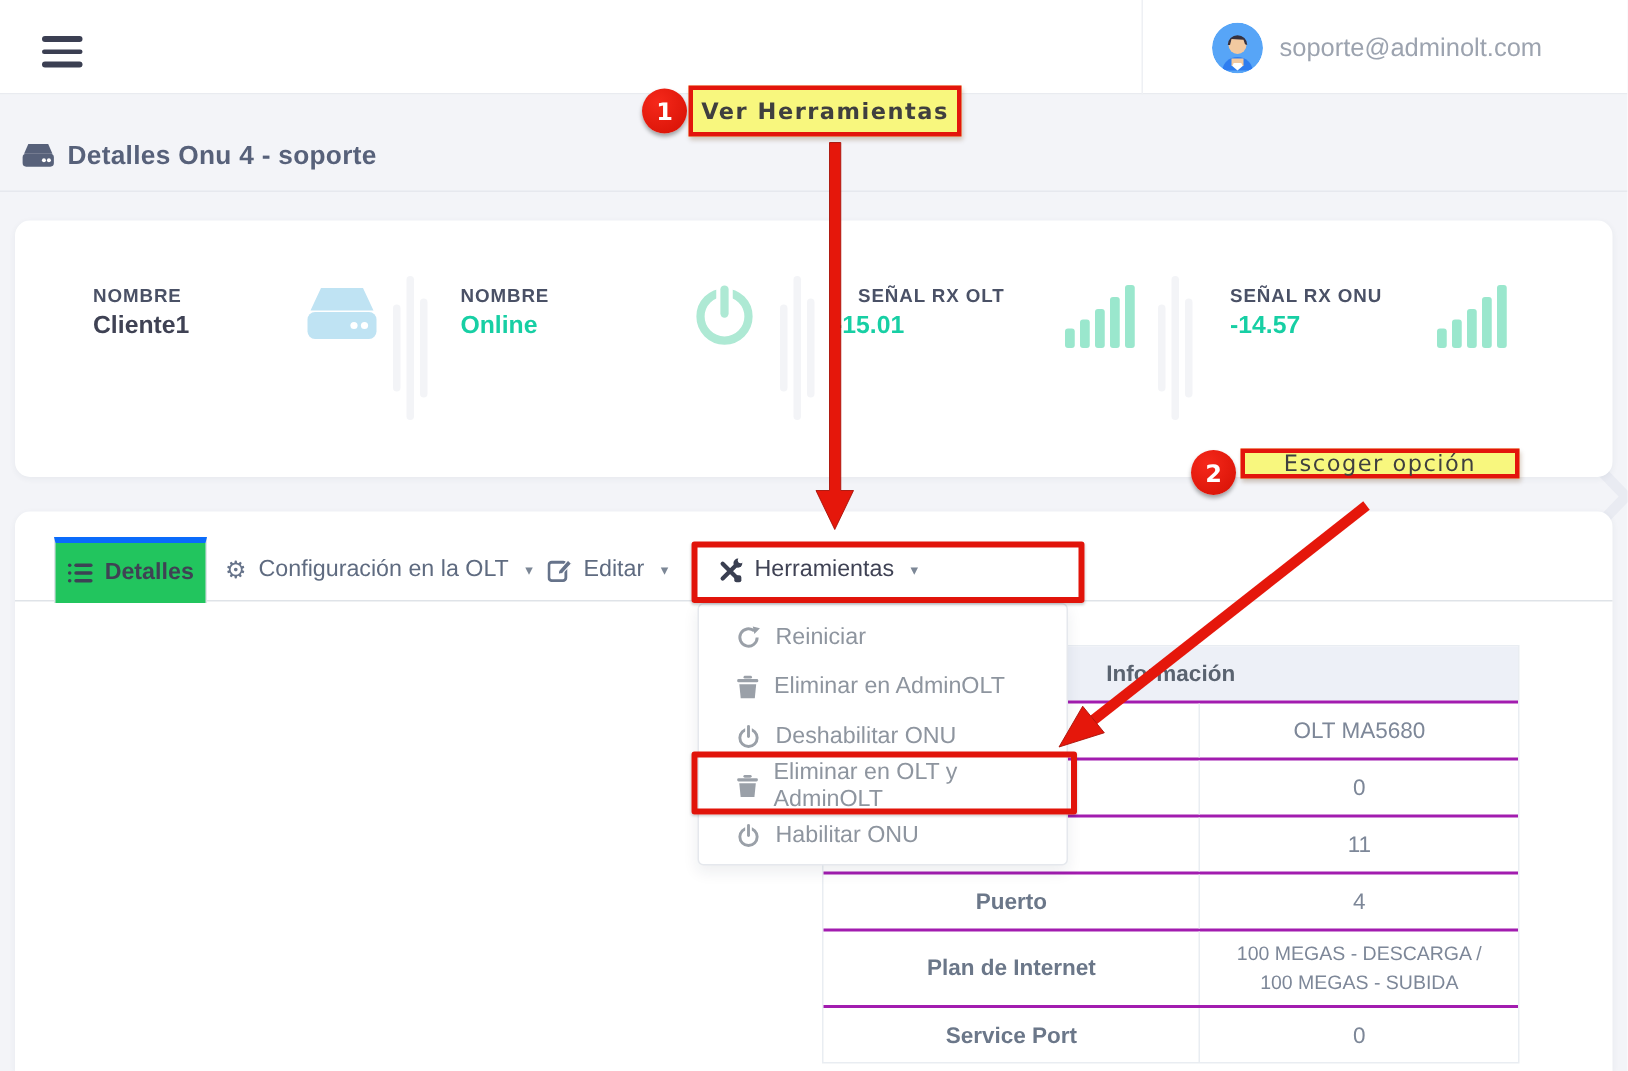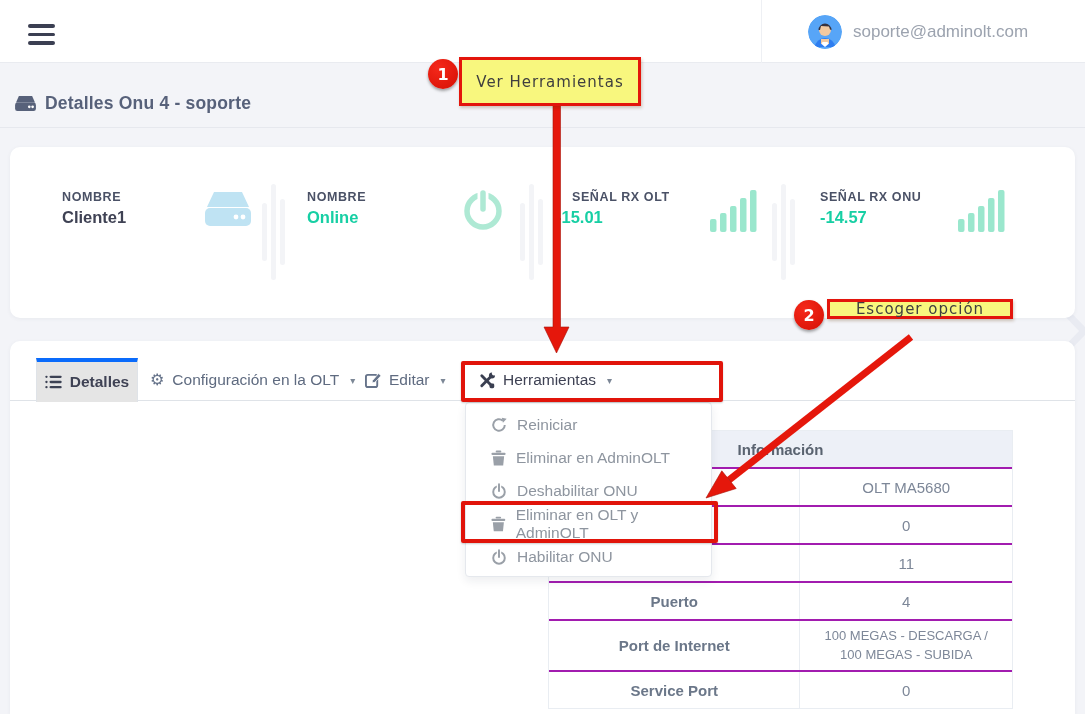--- a/index.html
+++ b/index.html
@@ -34,21 +34,21 @@
   .stat-icon { position:absolute; }
   .stat-divider { position:absolute; top:33px; height:104px; display:flex; align-items:center; gap:4px; }
   .stat-divider i { display:block; width:5px; border-radius:3px; background:#f3f4f7; }
   .stat-divider i:nth-child(1){height:58px;} .stat-divider i:nth-child(2){height:96px;} .stat-divider i:nth-child(3){height:66px;}
 
   
   .main-card { left:10px; top:341px; width:1065px; height:373px; background:#fff; border-radius:10px 10px 0 0; box-shadow:0 1px 4px rgba(50,60,90,.06); z-index:2; }
   .tab-line { position:absolute; left:0; top:59px; width:100%; border-bottom:1px solid #dfe3e8; }
   .tab { position:absolute; display:flex; align-items:center; gap:8px; font-size:15.5px; color:#5f6b80; cursor:pointer; }
   .tab .caret { font-family:"DejaVu Sans",sans-serif; font-size:10px; color:#7c8796; margin-left:3px; }
-  .tab-active { left:26px; top:17px; width:102px; height:44px; background:#e5e5e5; border-left:1px solid #dfe3e8; border-right:1px solid #dfe3e8; border-top:4px solid #0a6bfb; justify-content:center; color:#3f4254; font-weight:bold; z-index:3; }
+  .tab-active { left:26px; top:17px; width:102px; height:44px; background:#22c55e; border-left:1px solid #dfe3e8; border-right:1px solid #dfe3e8; border-top:4px solid #0a6bfb; justify-content:center; color:#3f4254; font-weight:bold; z-index:3; }
   .tab-config { left:140px; top:30px; }
   .tab-editar { left:355px; top:30px; }
   .tab-herr  { left:468px; top:30px; color:#3f4254;text-align:center; }
   .gear-glyph { font-family:"DejaVu Sans",sans-serif; font-size:16px; color:#66738a; line-height:1; }
 
   
   .dropdown { left:465px; top:402px; width:247px; height:175px; background:#fff; border:1px solid #e5e8ed; border-radius:4px; box-shadow:0 4px 10px rgba(30,40,60,.08); z-index:20; padding-top:5px; }
   .menu-item { height:33px; display:flex; align-items:center; padding-left:25px; gap:10px; font-size:15.5px; color:#8e959f; cursor:pointer; }
 
   
@@ -62,21 +62,21 @@
   .t-row.tall .t-value { font-size:13px; line-height:1.4; padding:0 14px; }
 
   
   .redbox { position:absolute; border:4px solid #e1140a; border-radius:2px; box-shadow:0 1px 2px rgba(0,0,0,.2); pointer-events:none; }
   .redbox-herr { left:461px; top:361px; width:262px; height:41px; z-index:25; }
   .redbox-desh { left:461px; top:501px; width:257px; height:42px; z-index:26; }
   .step-circle { position:absolute; width:30px; height:30px; border-radius:50%; background:radial-gradient(circle at 35% 30%, #f5281a, #d51004); color:#fff; font-weight:bold; font-size:16px; display:flex; align-items:center; justify-content:center; box-shadow:0 2px 3px rgba(0,0,0,.35); z-index:50; font-family:"DejaVu Sans",sans-serif; }
   .step1-circle { left:428px; top:59px; }
   .step2-circle { left:794px; top:300px; }
   .yellowbox { position:absolute; background:#f8f77e; border:3px solid #e3150c; display:flex; align-items:center; justify-content:center; font-family:"DejaVu Sans",sans-serif; font-size:15px; color:#3f3f3f; letter-spacing:1px; box-shadow:1px 2px 3px rgba(100,50,0,.25); z-index:50; }
-  .ybox1 { left:459px; top:57px; width:182px; height:49px; }
+  .ybox1 { left:459px; top:57px; width:182px; height:34px;font-weight:bold; }
   .ybox2 { left:827px; top:299px; width:186px; height:20px; }
   .arrow-layer { left:0; top:0; width:1085px; height:714px; z-index:40; pointer-events:none; }
 
   .router-wrap { left:48px; top:410px; width:440px; height:255px; z-index:1; }
   .deco-chevron { left:1048px; top:294px; z-index:0; }
 </style>
 </head>
 <body>
 
 <svg class="abs deco-chevron" width="46" height="74">
@@ -277,21 +277,21 @@
   </div>
   <div class="t-row">
     <div class="t-cell t-label"></div>
     <div class="t-cell t-value">11</div>
   </div>
   <div class="t-row">
     <div class="t-cell t-label">Puerto</div>
     <div class="t-cell t-value">4</div>
   </div>
   <div class="t-row tall">
-    <div class="t-cell t-label">Port de Internet</div>
+    <div class="t-cell t-label">Plan de Internet</div>
     <div class="t-cell t-value">100 MEGAS - DESCARGA / 100 MEGAS - SUBIDA</div>
   </div>
   <div class="t-row">
     <div class="t-cell t-label">Service Port</div>
     <div class="t-cell t-value">0</div>
   </div>
 </div>
 
 <div class="abs dropdown">
   <div class="menu-item">

